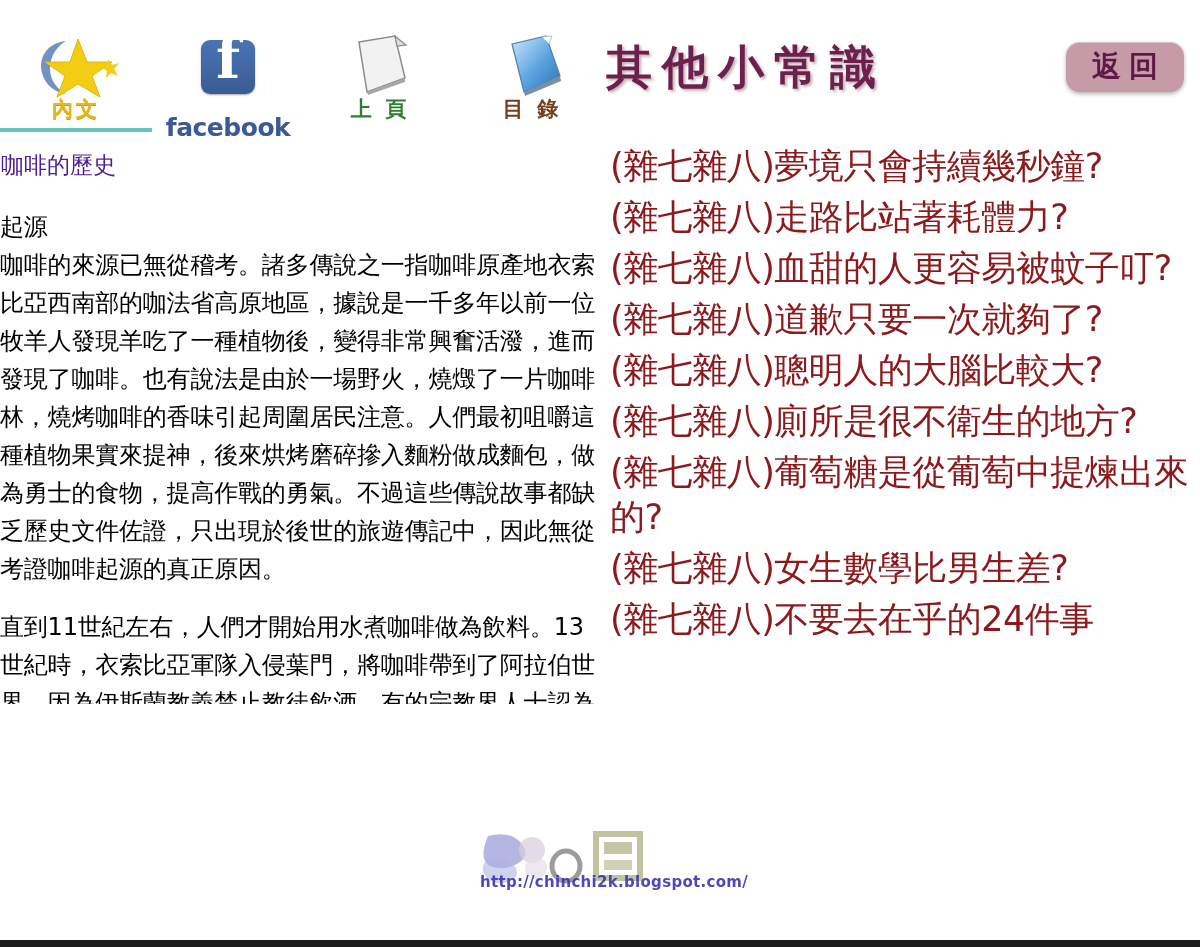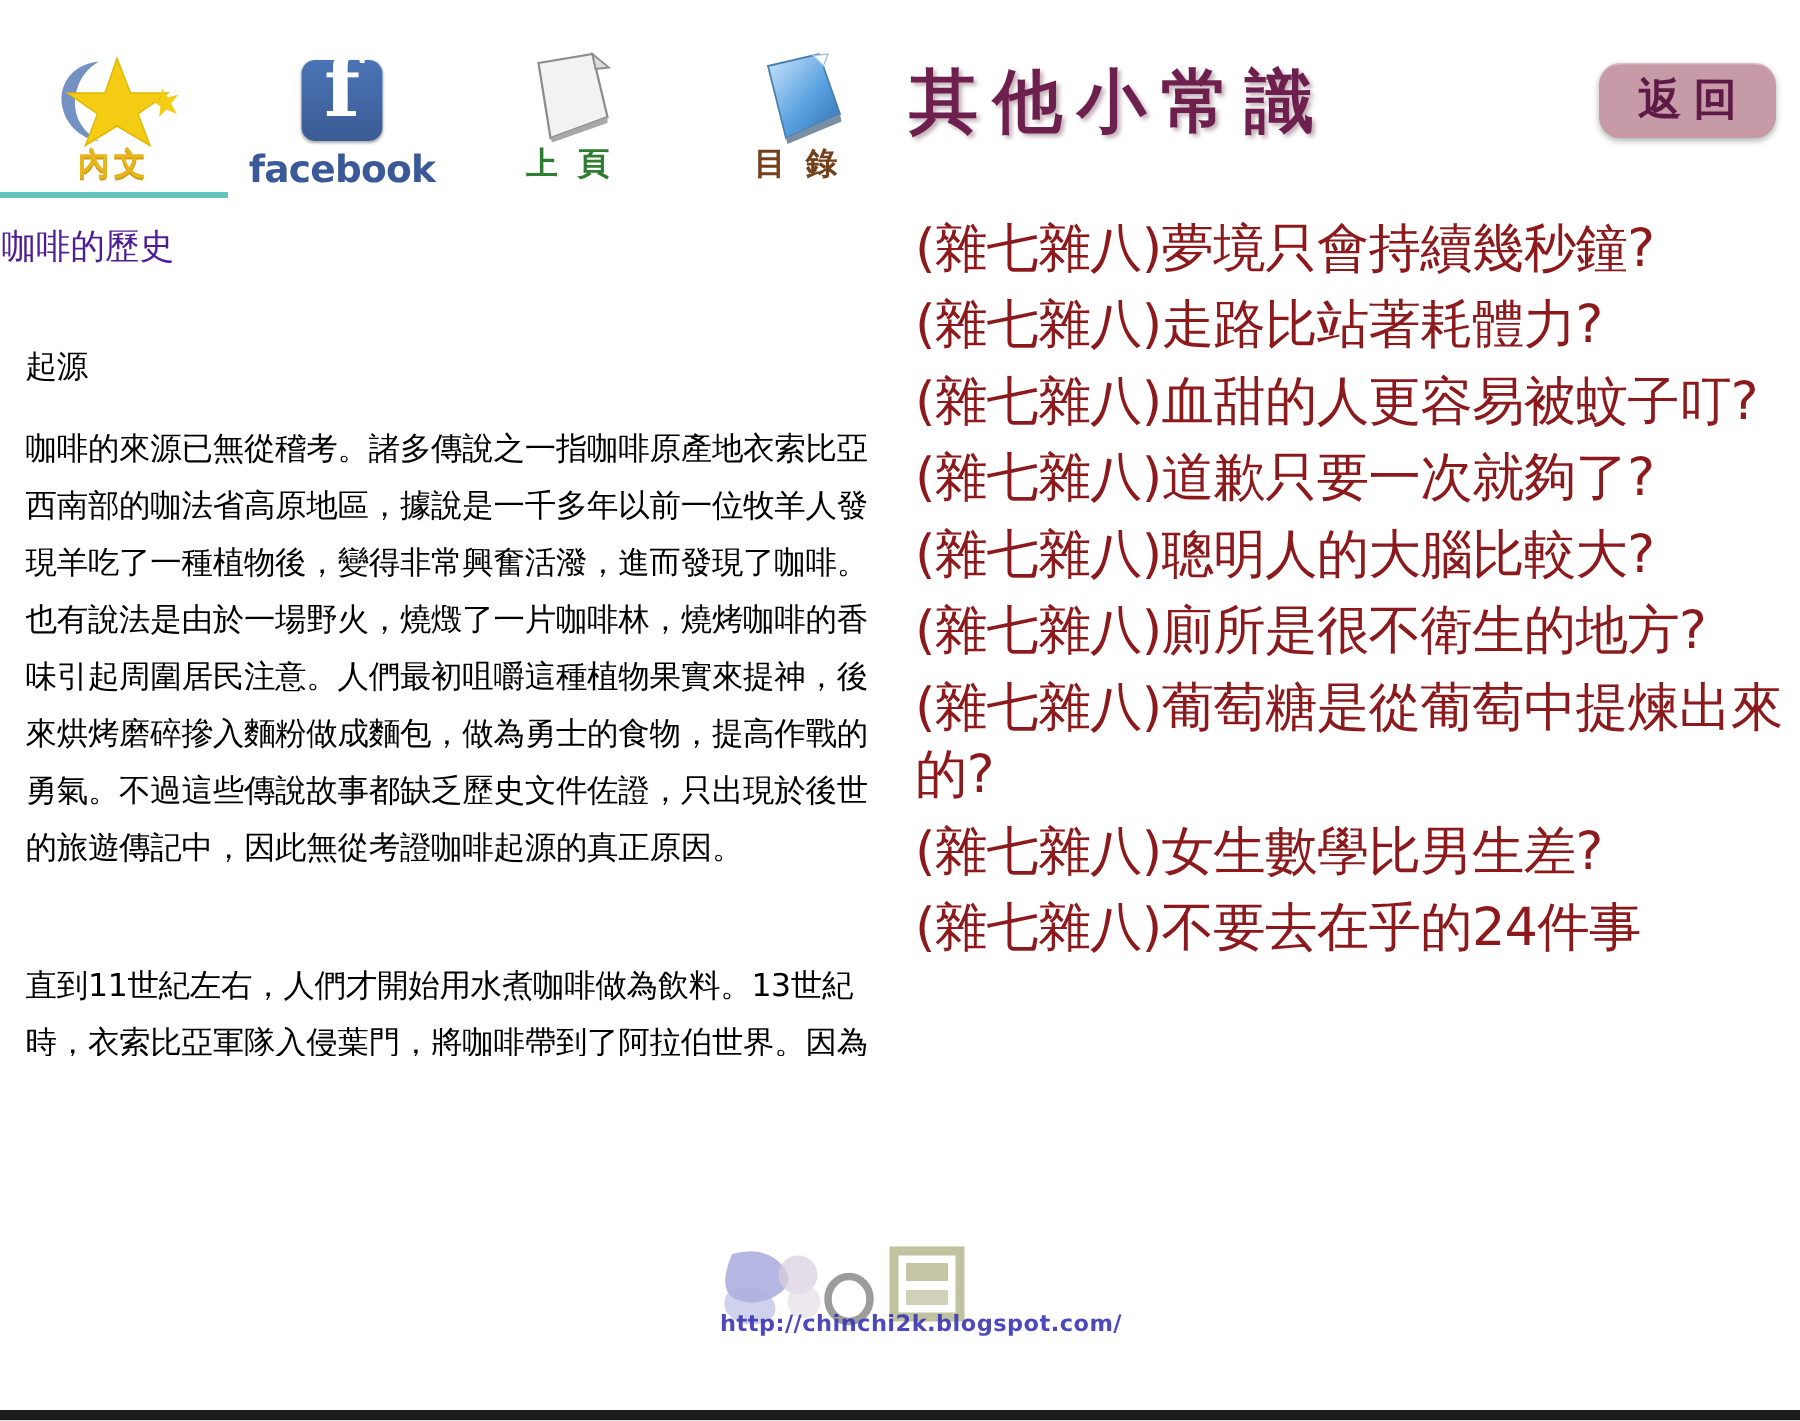--- a/index.html
+++ b/index.html
@@ -99,21 +99,21 @@
     color: #ffffff;
     line-height: 54px;
   }
   .fb-word {
     font-family: "DejaVu Sans", "Liberation Sans", sans-serif;
     font-weight: bold;
     font-size: 25px;
     color: #3b5998;
     letter-spacing: -0.5px;
     line-height: 24px;
-    margin-top: 1px;
+    margin-top: 16px;
     text-align: center;
   }
 
   
 
   
   #article {
     position: absolute;
     left: 0;
     top: 150px;
@@ -121,23 +121,23 @@
   }
   #article-heading {
     color: #4c1d95;
     font-size: 23px;
     line-height: 30px;
     margin: 0 0 0 1px;
     font-weight: normal;
   }
   .article-para {
     color: #000;
-    font-size: 21px;
+    font-size: 24px;
     line-height: 38px;
-    margin: 17px;
+    margin: 0;
     letter-spacing: -0.2px;
   }
   #para-gap { height: 28px; }
   #para-gap2 { height: 20px; }
 
   
   #right-col {
     position: absolute;
     left: 598px;
     top: 0;

